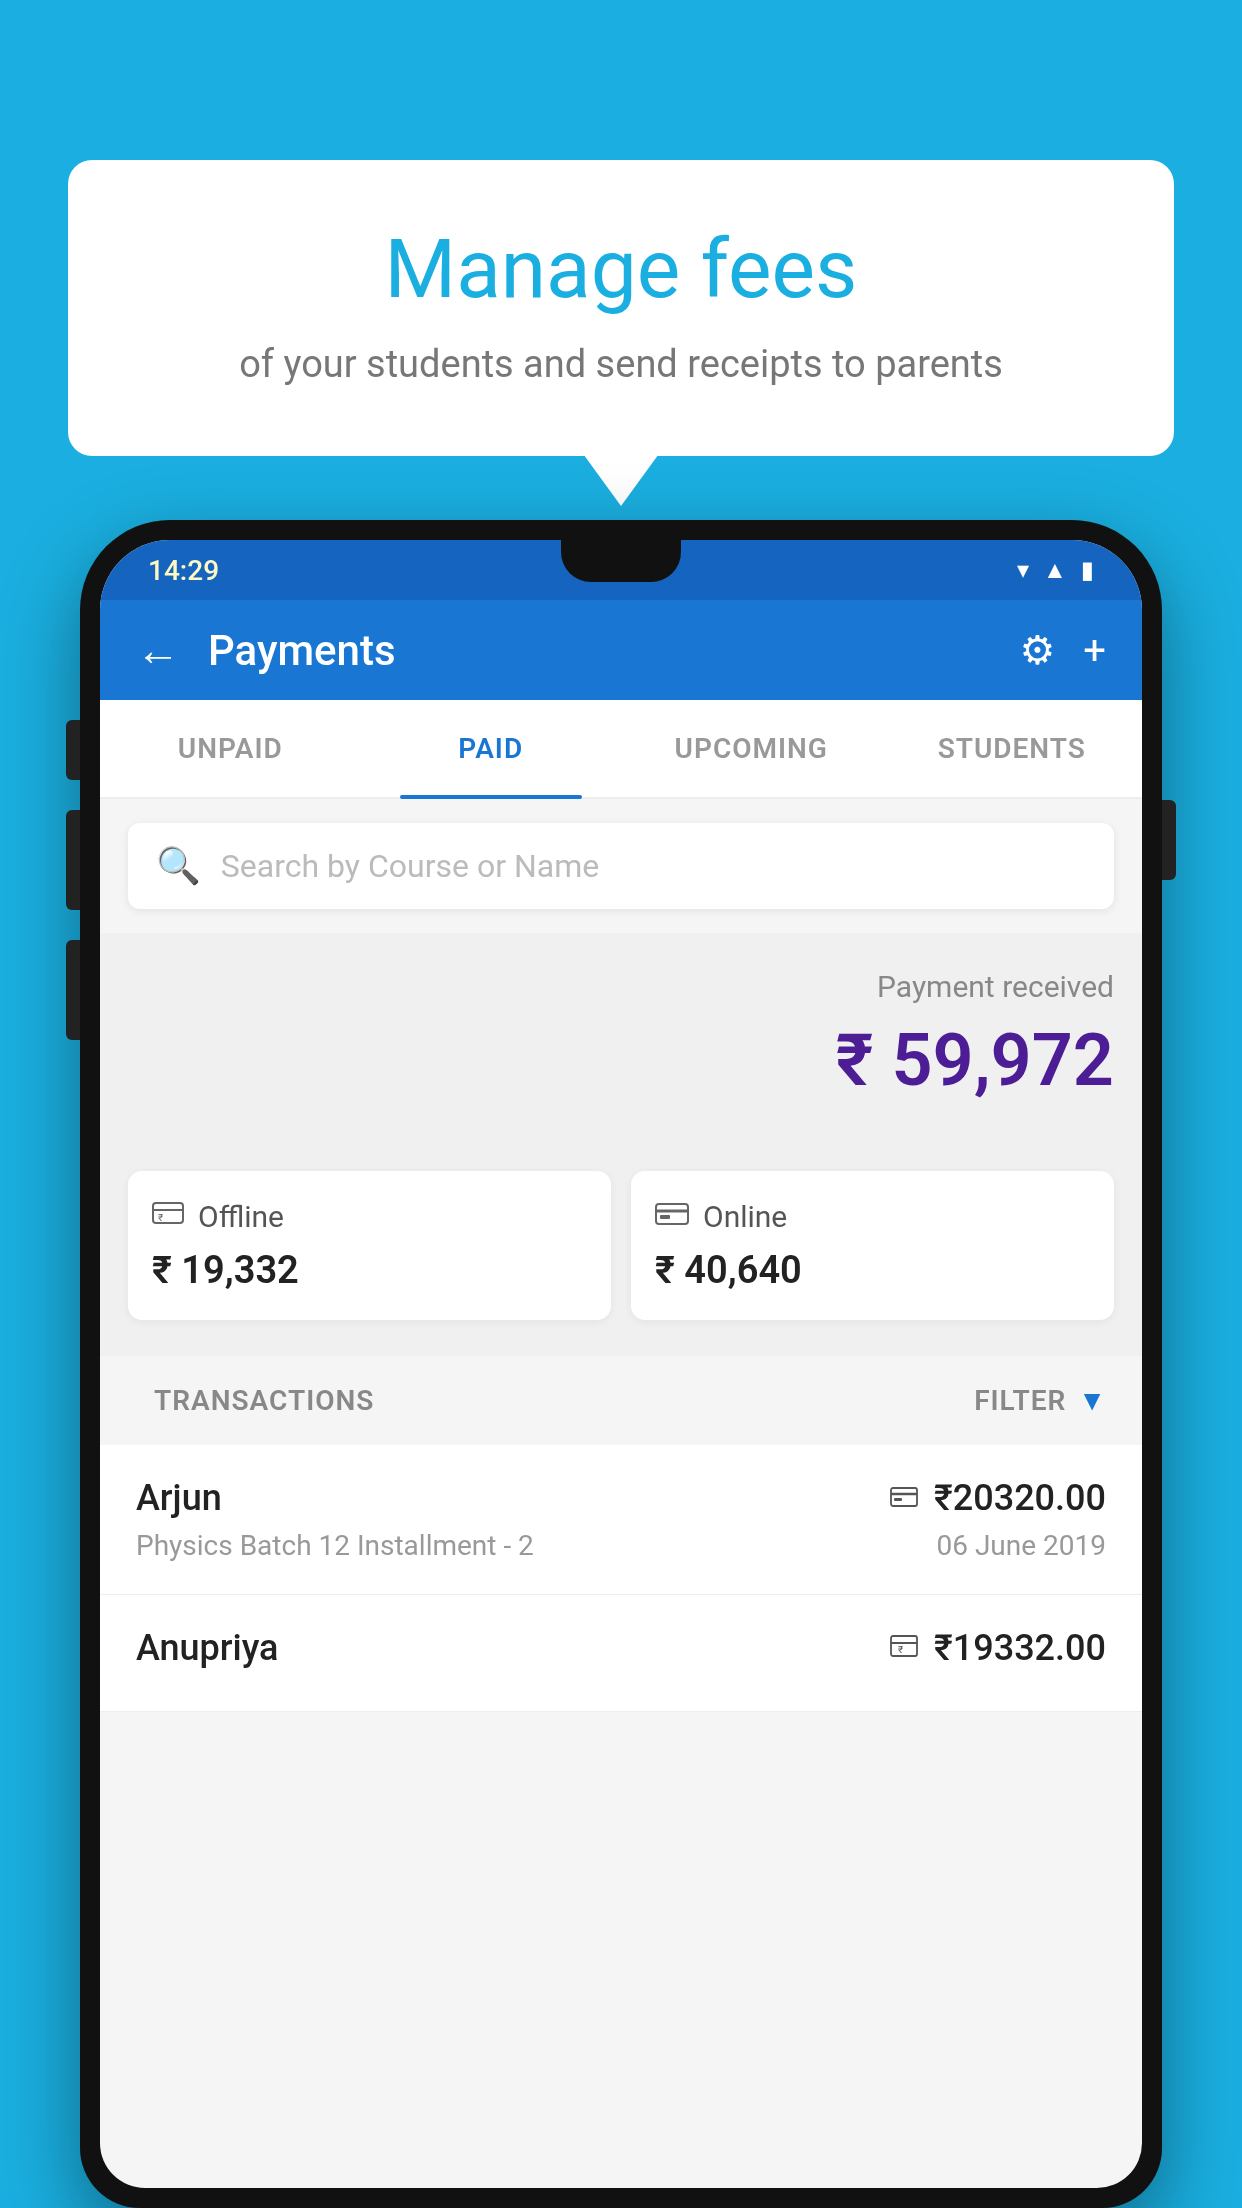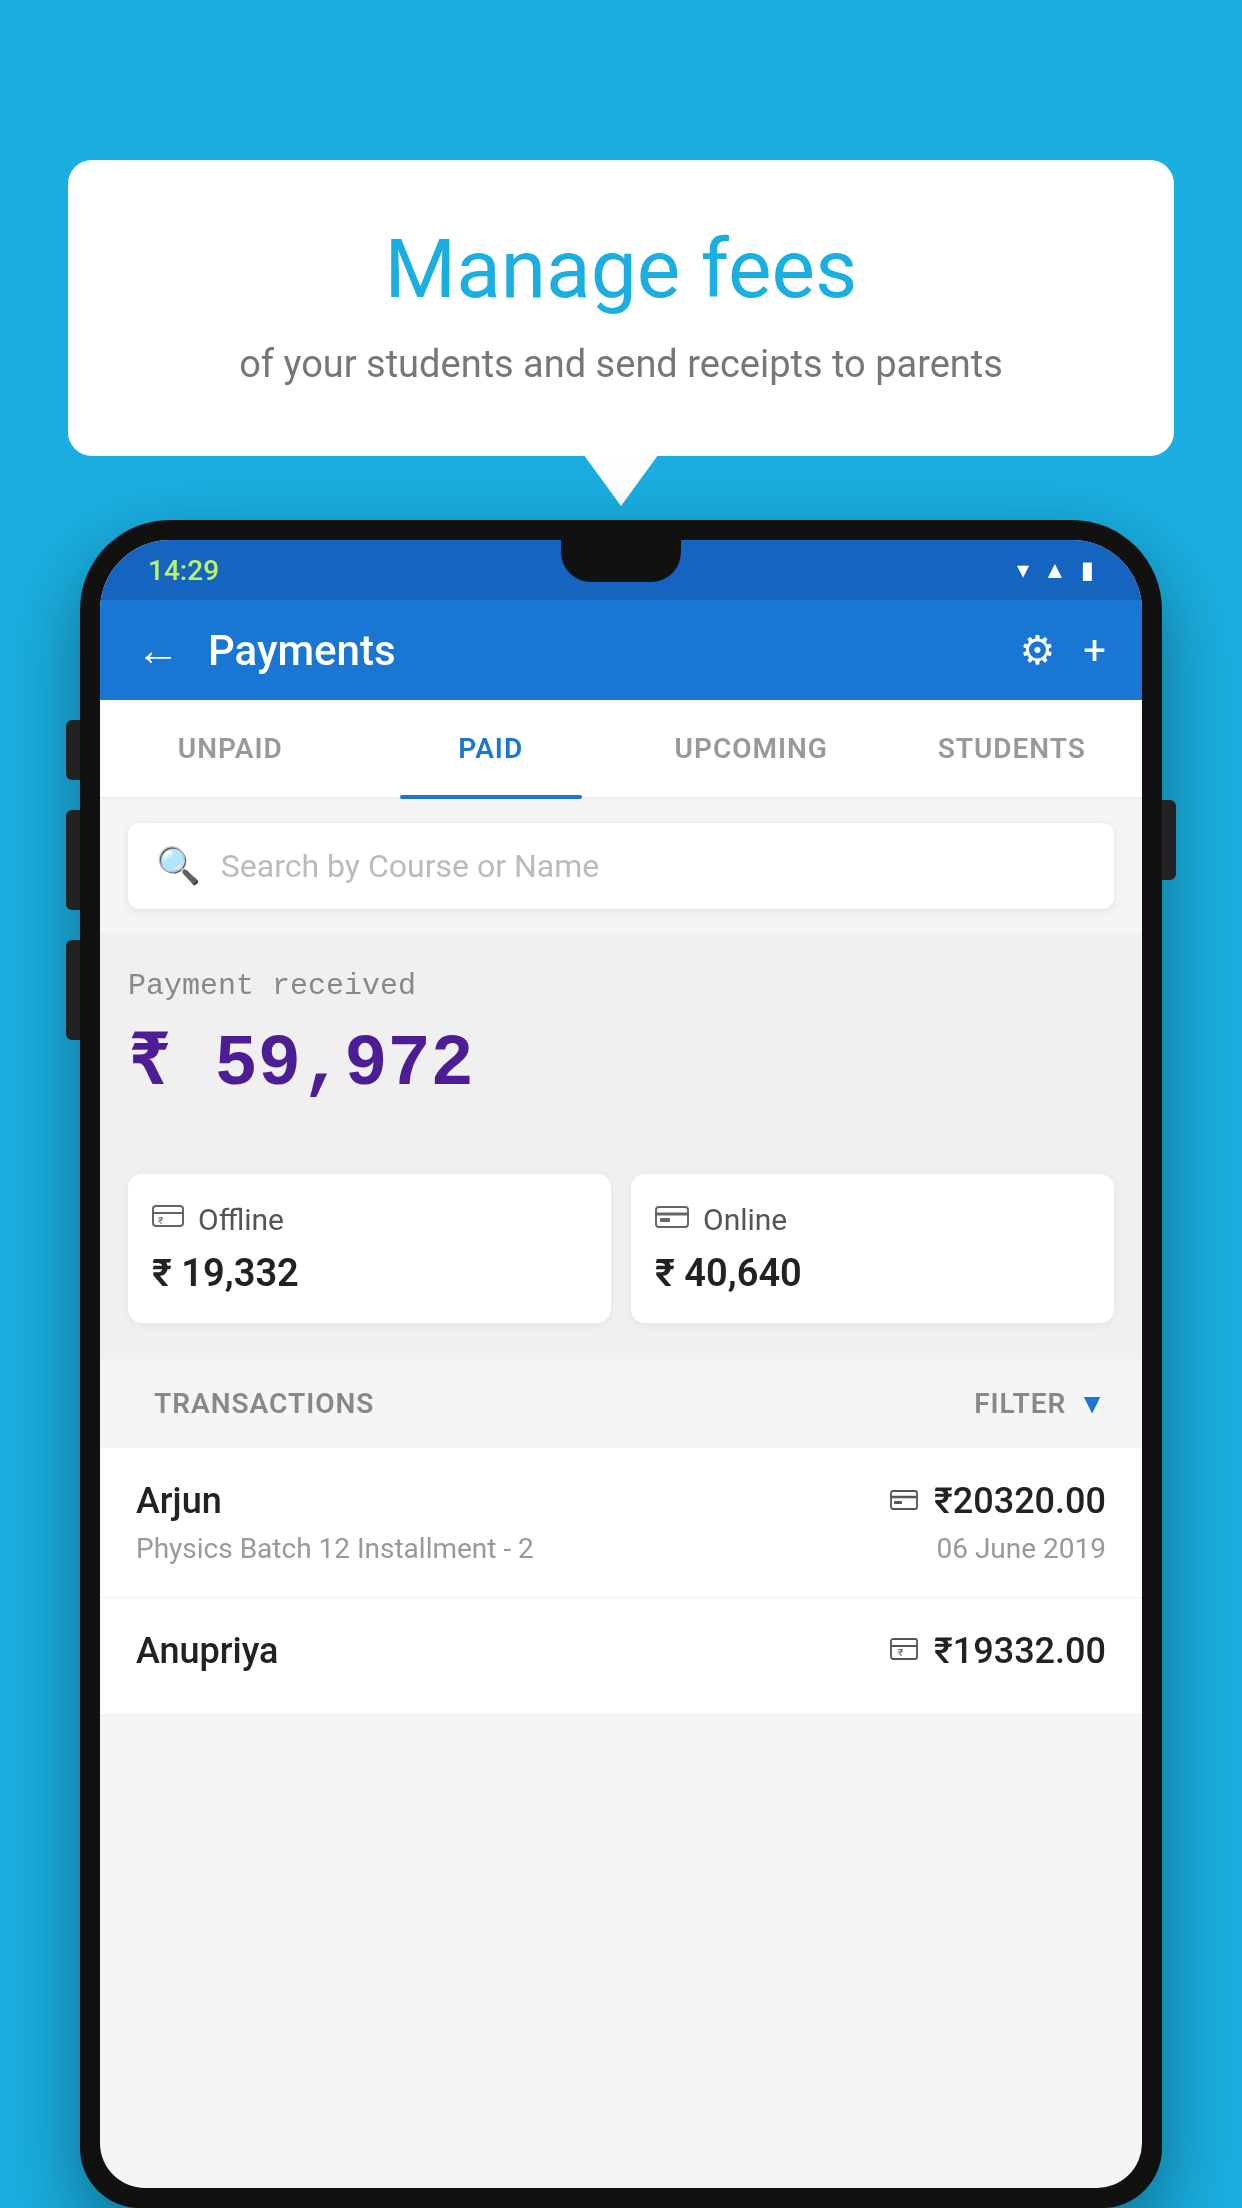--- a/index.html
+++ b/index.html
@@ -83,21 +83,21 @@
       background: #1565C0;
       height: 60px;
       display: flex;
       align-items: center;
       justify-content: space-between;
       padding: 0 48px;
       position: relative;
     }
 
     .status-time {
-      color: #bef264;
+      color: #fef9c3;
       font-size: 28px;
       font-weight: 500;
     }
 
     .status-icons {
       display: flex;
       align-items: center;
       gap: 14px;
     }
 
@@ -206,22 +206,21 @@
 
     .search-input-text {
       font-size: 32px;
       color: #bbb;
     }
 
     
     .payment-received-section {
       background: #f0f0f0;
       padding: 36px 28px 40px;
-      text-align: left;
-      font-family: Liberation Mono, monospace;
+      text-align: right;
     }
 
     .payment-received-label {
       font-size: 30px;
       color: #888;
       margin-bottom: 14px;
     }
 
     .payment-received-amount {
       font-size: 72px;

